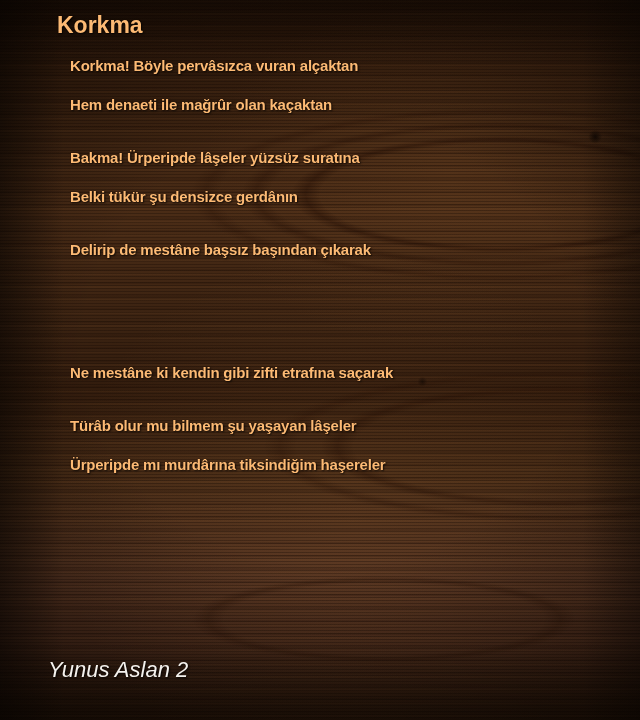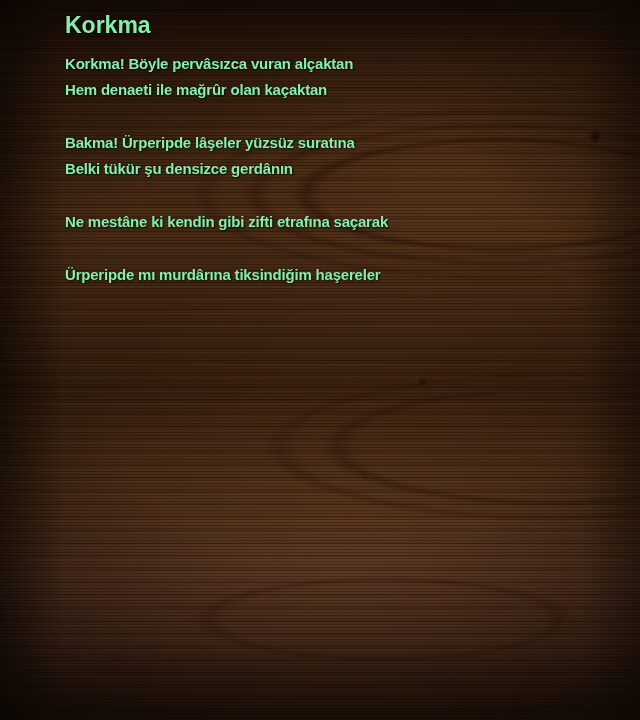--- a/index.html
+++ b/index.html
@@ -31,33 +31,33 @@
       radial-gradient(ellipse 64% 15% at 86% 62%, rgba(0,0,0,0) 48%, rgba(44,20,7,0.42) 52%, rgba(0,0,0,0) 56%, rgba(0,0,0,0) 62%, rgba(44,20,7,0.30) 66%, rgba(0,0,0,0) 70%),
       radial-gradient(ellipse 50% 10% at 60% 86%, rgba(0,0,0,0) 50%, rgba(44,20,7,0.30) 55%, rgba(0,0,0,0) 60%),
       
       radial-gradient(ellipse 70% 58% at 55% 72%, rgba(146,94,50,0.18) 0%, rgba(0,0,0,0) 65%),
       radial-gradient(ellipse 62% 40% at 70% 24%, rgba(156,100,52,0.16) 0%, rgba(0,0,0,0) 62%),
       
       linear-gradient(180deg, #2e180a 0%, #3b2210 14%, #4a2c16 30%, #3a2211 46%, #321c0d 54%, #452a15 66%, #523220 80%, #46291a 90%, #301b0c 100%);
   }
   
   .content{
-    position:absolute;left:65px;top:10px;right:28px;
-    color:#86efac;
+    position:absolute;left:57px;top:10px;right:28px;
+    color:#fdba74;
   }
   .title{
     margin:0 0 11px 0;
     font-size:23px;font-weight:bold;line-height:30px;
     letter-spacing:0;
     text-shadow:1px 1px 2px rgba(0,0,0,0.75), 0 0 1px rgba(0,0,0,0.5);
   }
   .stanza{margin:0 0 27px 0;}
   .stanza.gap-large{margin-bottom:97px;}
   .line{
-    margin:0;
+    margin:13px;
     font-size:15px;font-weight:bold;line-height:26px;
     letter-spacing:-0.2px;
     text-shadow:1px 1px 2px rgba(0,0,0,0.75), 0 0 1px rgba(0,0,0,0.5);
     white-space:nowrap;
   }
   .author{
     position:absolute;left:48px;top:656px;
     color:#f5f2ee;
     font-size:22px;font-style:italic;font-weight:normal;line-height:28px;
     text-shadow:1px 1px 2px rgba(0,0,0,0.75);
@@ -76,23 +76,28 @@
       <p class="line">Korkma! Böyle pervâsızca vuran alçaktan</p>
       <p class="line">Hem denaeti ile mağrûr olan kaçaktan</p>
     </div>
 
     <div class="stanza">
       <p class="line">Bakma! Ürperipde lâşeler yüzsüz suratına</p>
       <p class="line">Belki tükür şu densizce gerdânın</p>
     </div>
 
 
+    <div class="stanza gap-large">
+      <p class="line">Delirip de mestâne başsız başından çıkarak</p>
+    </div>
 
     <div class="stanza">
       <p class="line">Ne mestâne ki kendin gibi zifti etrafına saçarak</p>
     </div>
 
     <div class="stanza">
+      <p class="line">Türâb olur mu bilmem şu yaşayan lâşeler</p>
       <p class="line">Ürperipde mı murdârına tiksindiğim haşereler</p>
     </div>
   </div>
 
+  <div class="author">Yunus Aslan 2</div>
 </div>
 
 </body></html>

